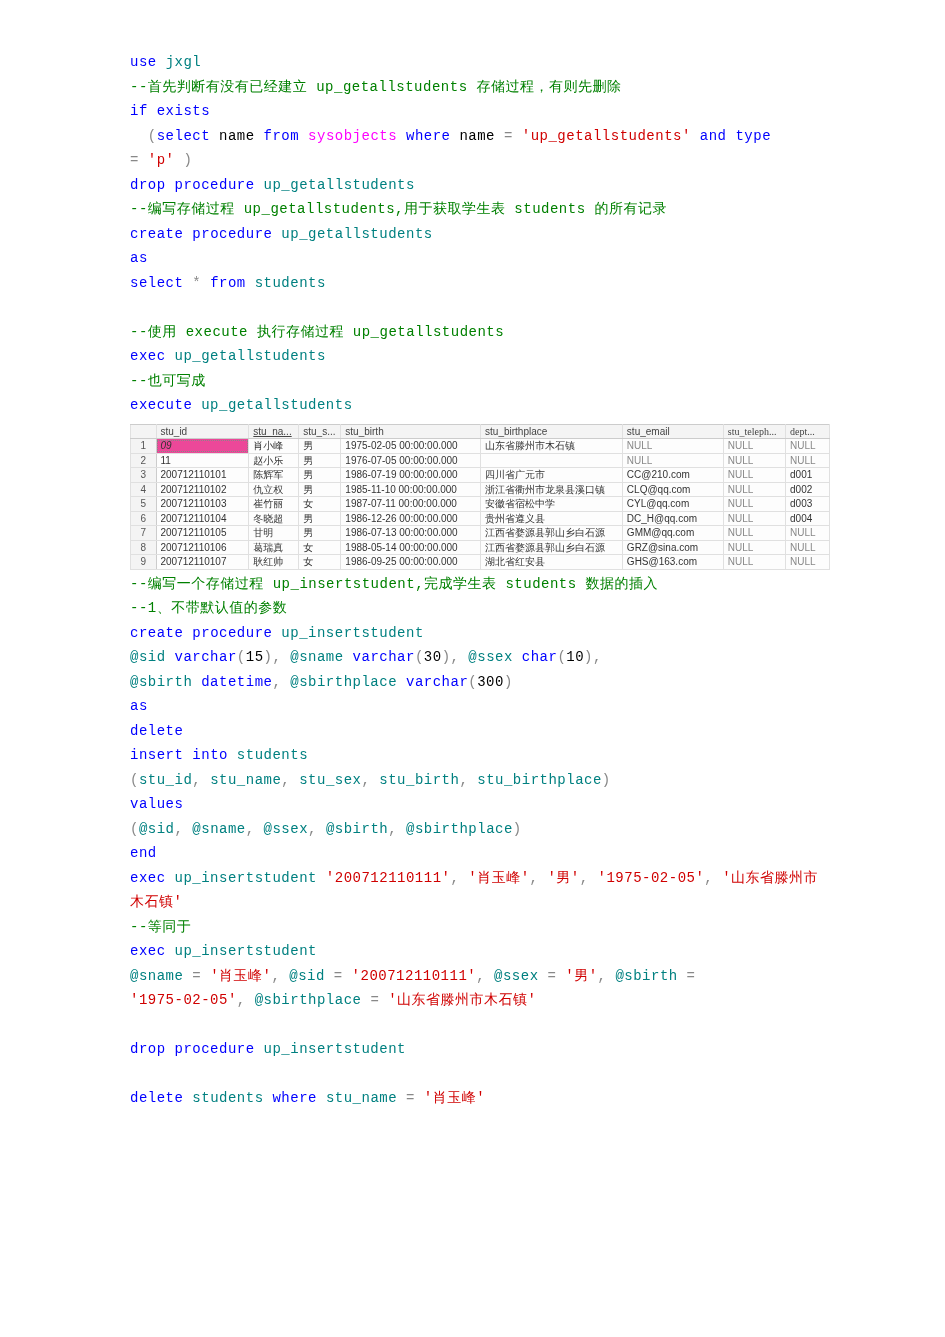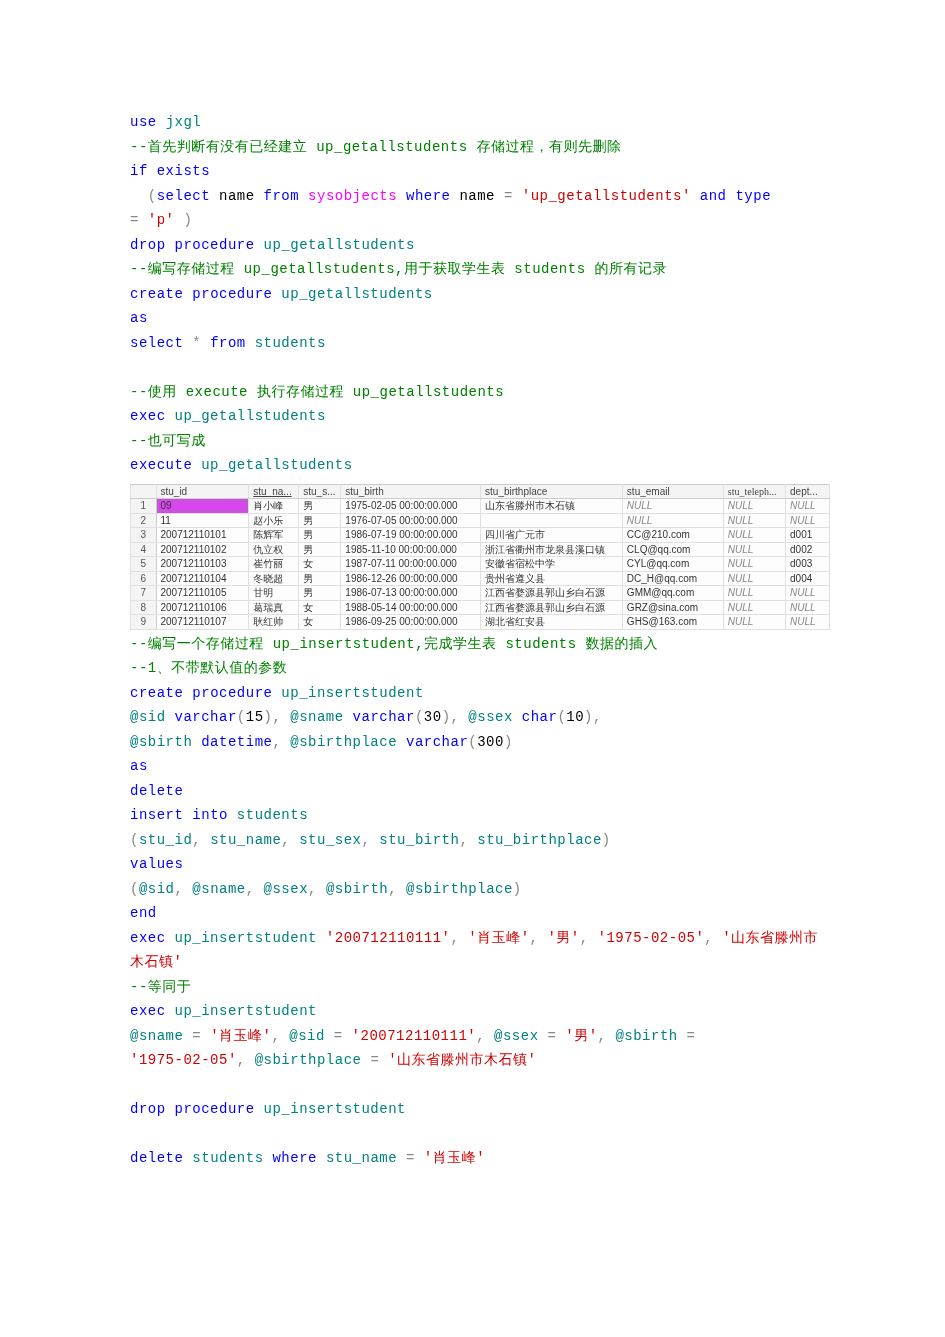--- a/index.html
+++ b/index.html
@@ -6,21 +6,21 @@
     margin: 0;
     background: #ffffff;
     font-family: "Courier New", Consolas, monospace;
     font-size: 14px;
     line-height: 1.75;
     color: #000;
   }
   .page {
     width: 945px;
     box-sizing: border-box;
-    padding: 110px 115px 110px 130px;
+    padding: 50px 115px 110px 130px;
   }
   .code {
     white-space: pre-wrap;
     word-break: break-all;
     letter-spacing: 0.5px;
   }
   .kw      { color: #0000ff; }   
   .ident   { color: #008080; }   
   .sysfunc { color: #ff00ff; }   
   .str     { color: #d00000; }   
@@ -64,27 +64,28 @@
     width: 16px;
     border-right: 1px solid #ccc;
   }
   .col-id    { width: 82px; }
   .col-name  { width: 40px; text-decoration: underline; }
   .col-sex   { width: 26px; margin-left: 40px; }
   .col-birth { width: 128px; }
   .col-place { width: 130px; }
   .col-email { width: 90px; }
   .col-tel   { width: 52px; font-family: Liberation Serif, serif; }
-  .col-dept  { width: 34px; }
+  .col-dept  { width: 34px; font-family: Liberation Serif, serif; }
   .focus-cell {
     outline: 1px dotted #888;
     outline-offset: -2px;
-    background: #d946ef;
-  }
-  .null { font-style: italic; color: #888; }
+    background: #ec4899;
+    font-style: italic;
+  }
+  .null { color: #888; }
 </style>
 </head>
 <body>
 
 <div class="page">
 
   <div id="code-block-1" class="code"><span class="kw">use</span><span class="plain"> </span><span class="ident">jxgl</span>
 <span class="cmt">--首先判断有没有已经建立 up_getallstudents 存储过程，有则先删除</span>
 <span class="kw">if</span><span class="plain"> </span><span class="kw">exists</span>
 <span class="op">  (</span><span class="kw">select</span><span class="plain"> name </span><span class="kw">from</span><span class="plain"> </span><span class="sysfunc">sysobjects</span><span class="plain"> </span><span class="kw">where</span><span class="plain"> name </span><span class="op">=</span><span class="plain"> </span><span class="str">'up_getallstudents'</span><span class="plain"> </span><span class="kw">and</span><span class="plain"> </span><span class="kw">type</span><span class="plain"> </span>

